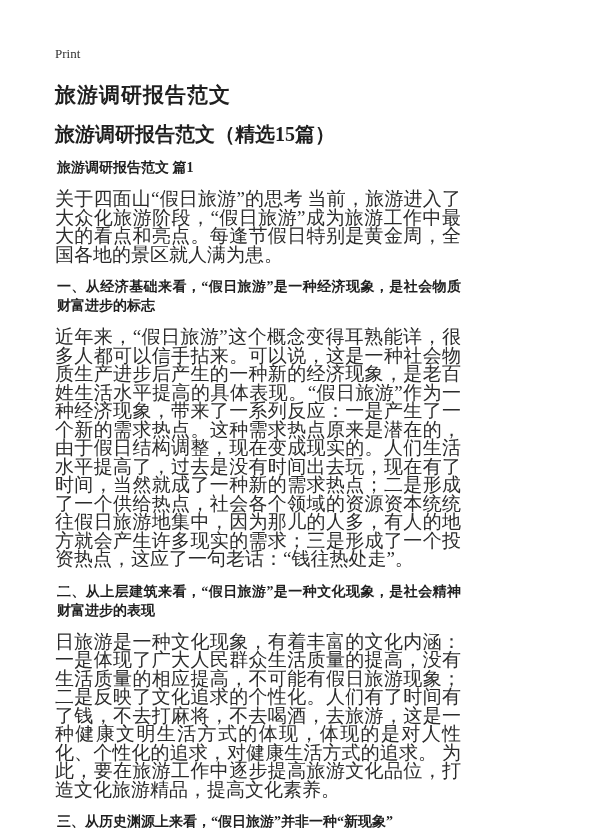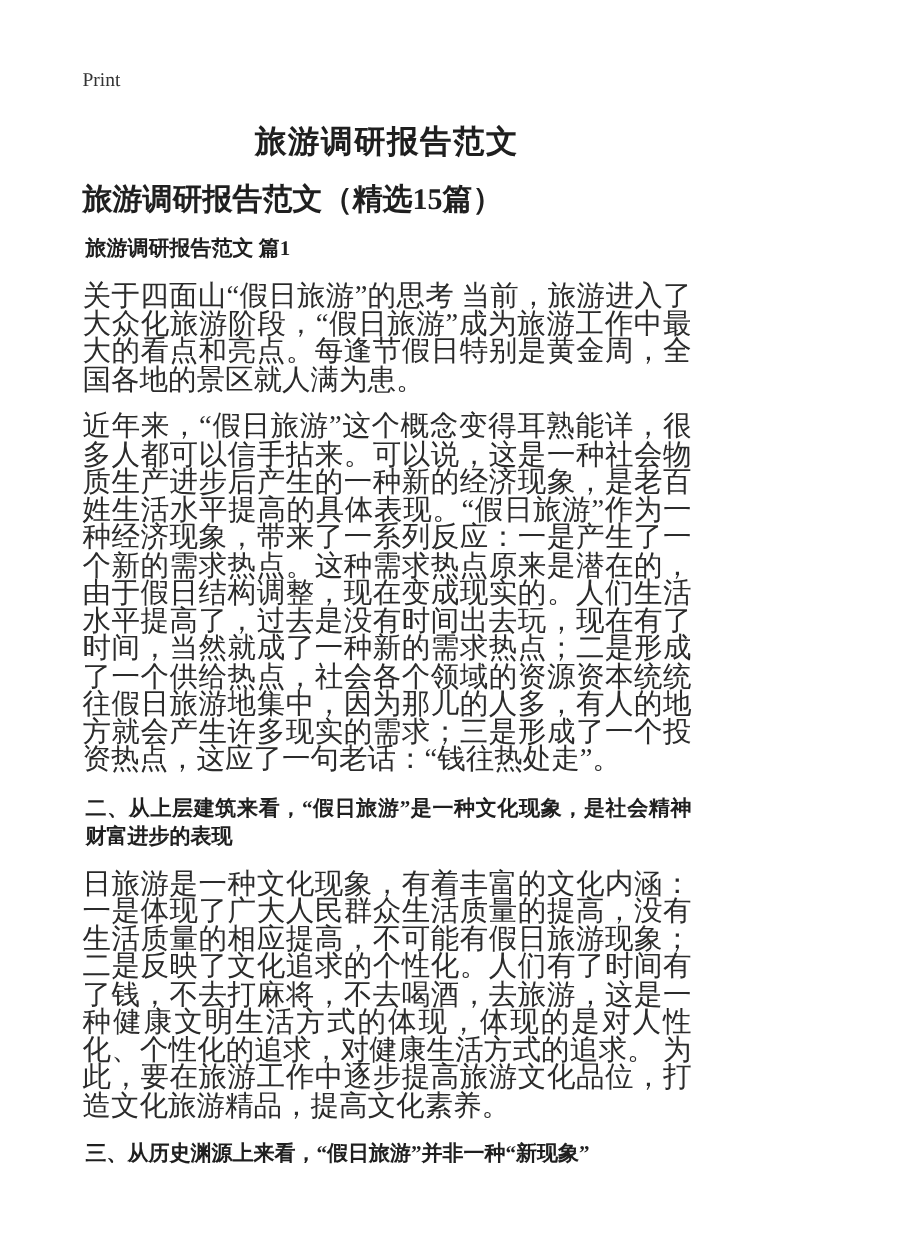--- a/index.html
+++ b/index.html
@@ -27,21 +27,20 @@
     font-size: 13px;
     line-height: 16px;
     color: #333333;
     margin: 0 0 2px 0;
     cursor: pointer;
     text-decoration: none;
   }
   .doc-title {
     font-size: 21px;
     font-weight: bold;
-    text-align: center;
     letter-spacing: 1px;
     line-height: 26px;
     margin: 18px 0 17px 0;
     color: #1f1f1f;
   }
   .doc-subtitle {
     font-size: 20px;
     font-weight: bold;
     line-height: 19px;
     margin: 0 0 14px 0;
@@ -71,20 +70,21 @@
   <a class="print-link">Print</a>
 
   <h1 class="doc-title">旅游调研报告范文</h1>
 
   <div class="doc-subtitle">旅游调研报告范文（精选15篇）</div>
 
   <h2 class="heading">旅游调研报告范文 篇1</h2>
 
   <p class="para">关于四面山“假日旅游”的思考 当前，旅游进入了大众化旅游阶段，“假日旅游”成为旅游工作中最大的看点和亮点。每逢节假日特别是黄金周，全国各地的景区就人满为患。</p>
 
+  <h2 class="heading">一、从经济基础来看，“假日旅游”是一种经济现象，是社会物质财富进步的标志</h2>
 
   <p class="para">近年来，“假日旅游”这个概念变得耳熟能详，很多人都可以信手拈来。可以说，这是一种社会物质生产进步后产生的一种新的经济现象，是老百姓生活水平提高的具体表现。“假日旅游”作为一种经济现象，带来了一系列反应：一是产生了一个新的需求热点。这种需求热点原来是潜在的，由于假日结构调整，现在变成现实的。人们生活水平提高了，过去是没有时间出去玩，现在有了时间，当然就成了一种新的需求热点；二是形成了一个供给热点，社会各个领域的资源资本统统往假日旅游地集中，因为那儿的人多，有人的地方就会产生许多现实的需求；三是形成了一个投资热点，这应了一句老话：“钱往热处走”。</p>
 
   <h2 class="heading">二、从上层建筑来看，“假日旅游”是一种文化现象，是社会精神财富进步的表现</h2>
 
   <p class="para">日旅游是一种文化现象，有着丰富的文化内涵：一是体现了广大人民群众生活质量的提高，没有生活质量的相应提高，不可能有假日旅游现象；二是反映了文化追求的个性化。人们有了时间有了钱，不去打麻将，不去喝酒，去旅游，这是一种健康文明生活方式的体现，体现的是对人性化、个性化的追求，对健康生活方式的追求。 为此，要在旅游工作中逐步提高旅游文化品位，打造文化旅游精品，提高文化素养。</p>
 
   <h2 class="heading">三、从历史渊源上来看，“假日旅游”并非一种“新现象”</h2>
 
 

